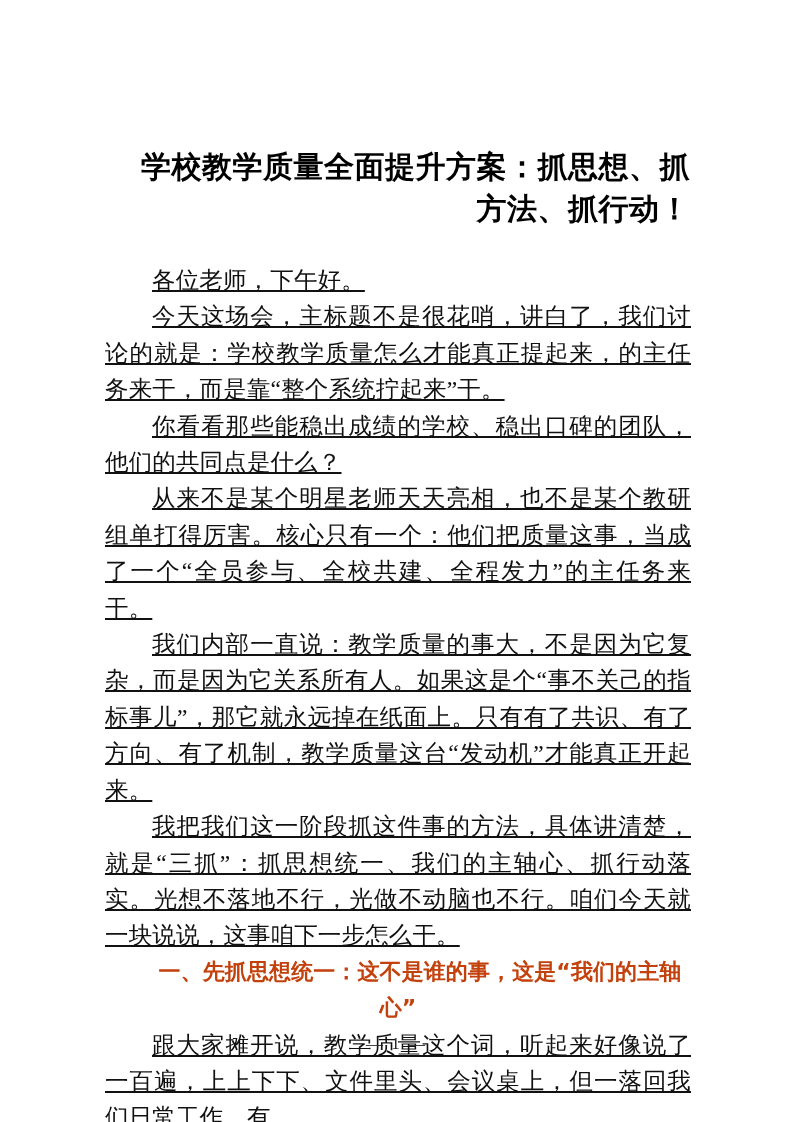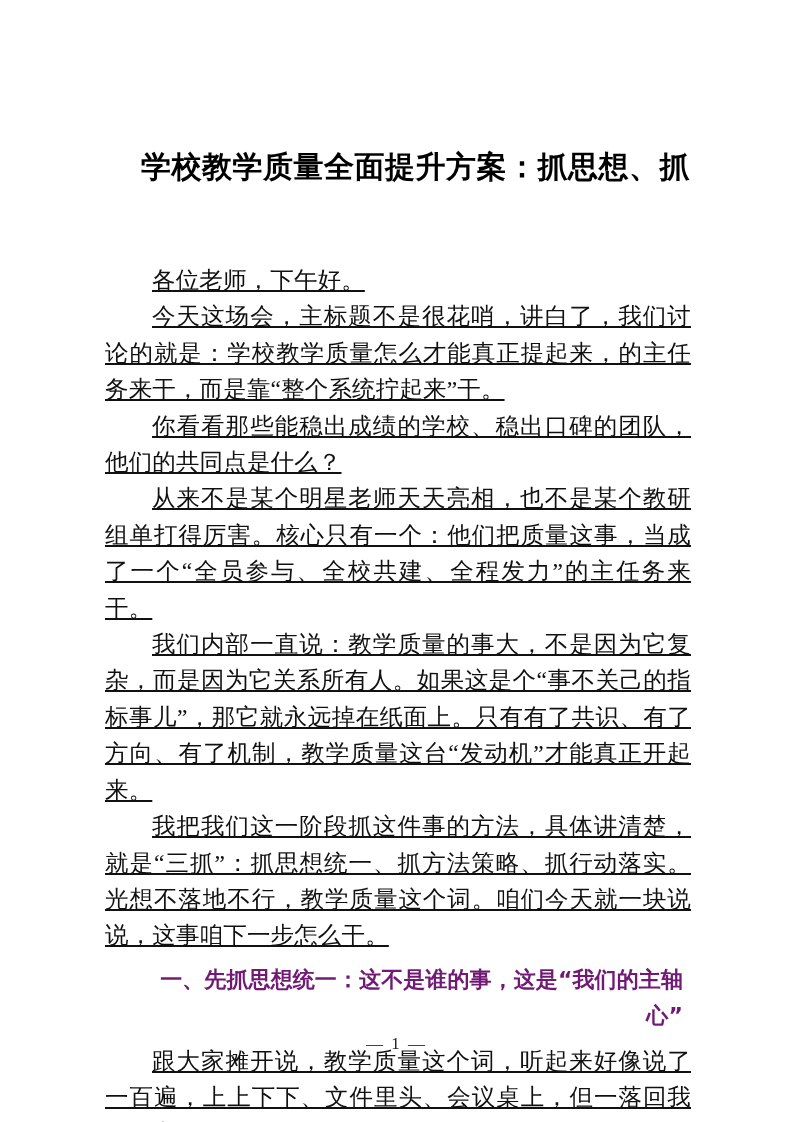--- a/index.html
+++ b/index.html
@@ -53,28 +53,28 @@
     color: #111111;
     text-indent: 47px;
     text-align: justify;
     text-justify: inter-ideograph;
     letter-spacing: 0.15px;
     word-break: break-all;
     text-decoration: underline;
   }
 
   p.heading {
-    margin: 8px;
+    margin: 0;
     font-family: "DejaVu Sans", "Liberation Sans", sans-serif;
     font-weight: bold;
     font-size: 22px;
     line-height: 36.4px;
-    color: #701a75;
+    color: #c2410c;
     text-indent: 44px;
-    text-align: right;
+    text-align: center;
     letter-spacing: 0.1px;
     word-break: break-all;
   }
 
   
   .page-footer {
     position: absolute;
     left: 0;
     top: 1032px;
     width: 793px;
@@ -86,28 +86,29 @@
     letter-spacing: 2px;
   }
 </style>
 </head>
 <body>
 
 <div id="page">
 
   <h1 class="doc-title">
     <span>学校教学质量全面提升方案：抓思想、抓</span><br>
+    <span>方法、抓行动！</span>
   </h1>
 
   <div class="body-block">
     <p class="para">各位老师，下午好。</p>
     <p class="para">今天这场会，主标题不是很花哨，讲白了，我们讨论的就是：学校教学质量怎么才能真正提起来，的主任务来干，而是靠“整个系统拧起来”干。</p>
     <p class="para">你看看那些能稳出成绩的学校、稳出口碑的团队，他们的共同点是什么？</p>
     <p class="para">从来不是某个明星老师天天亮相，也不是某个教研组单打得厉害。核心只有一个：他们把质量这事，当成了一个“全员参与、全校共建、全程发力”的主任务来干。</p>
     <p class="para">我们内部一直说：教学质量的事大，不是因为它复杂，而是因为它关系所有人。如果这是个“事不关己的指标事儿”，那它就永远掉在纸面上。只有有了共识、有了方向、有了机制，教学质量这台“发动机”才能真正开起来。</p>
-    <p class="para">我把我们这一阶段抓这件事的方法，具体讲清楚，就是“三抓”：抓思想统一、抓方法策略、抓行动落实。光想不落地不行，教学质量这个词。咱们今天就一块说说，这事咱下一步怎么干。</p>
+    <p class="para">我把我们这一阶段抓这件事的方法，具体讲清楚，就是“三抓”：抓思想统一、我们的主轴心、抓行动落实。光想不落地不行，光做不动脑也不行。咱们今天就一块说说，这事咱下一步怎么干。</p>
     <p class="heading">一、先抓思想统一：这不是谁的事，这是“我们的主轴心”</p>
     <p class="para">跟大家摊开说，教学质量这个词，听起来好像说了一百遍，上上下下、文件里头、会议桌上，但一落回我们日常工作，有</p>
   </div>
 
   <div class="page-footer">— 1 —</div>
 
 </div>
 
 </body></html>

